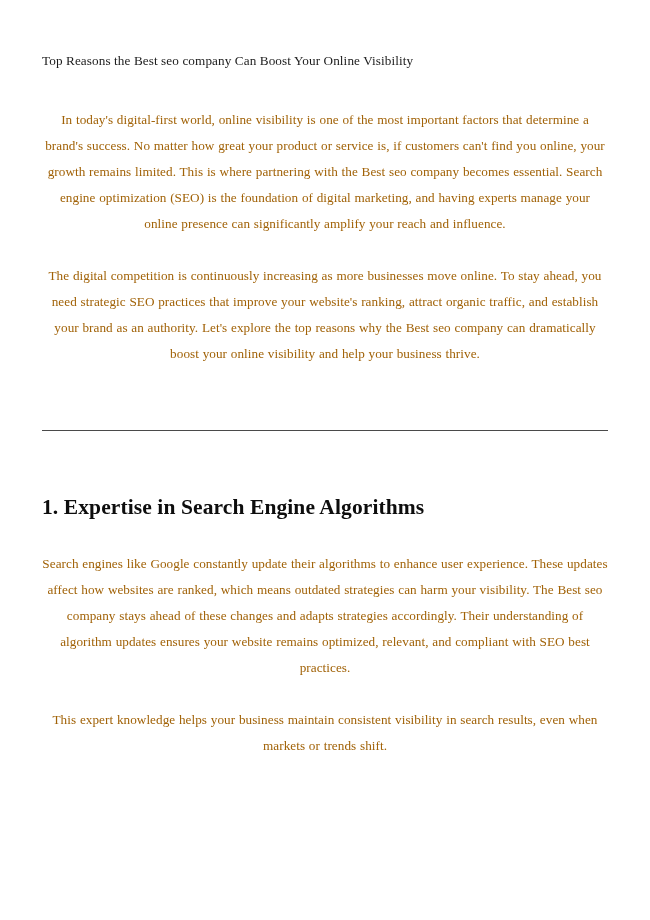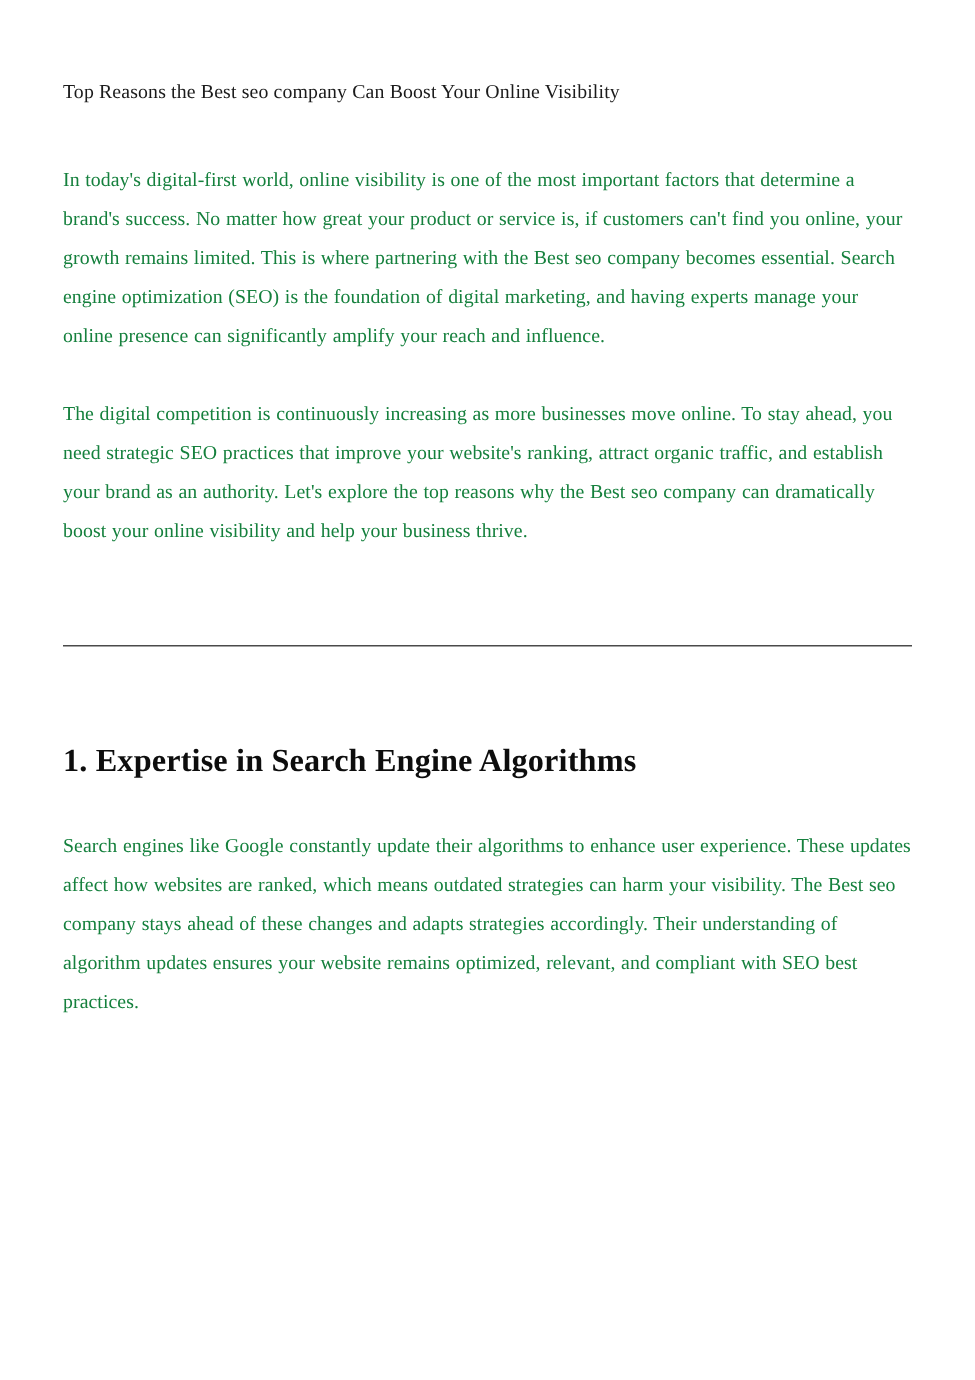--- a/index.html
+++ b/index.html
@@ -38,23 +38,23 @@
     color: #1b1b1b;
     width: 566px;
   }
 
   .para {
     margin: 0;
     font-size: 13.2px;
     font-weight: normal;
     line-height: 26px;
     letter-spacing: 0.05px;
-    color: #15803d;
+    color: #a16207;
     width: 566px;
-    text-align: left;
+    text-align: center;
     word-spacing: 0.4px;
   }
 
   .gap-title-to-p1 { height: 33px; }
   .gap-para       { height: 26px; }
 
   .divider-wrap {
     height: 126px;
     display: flex;
     align-items: center;
@@ -100,14 +100,15 @@
   </div>
 
   <h2 class="section-heading">1. Expertise in Search Engine Algorithms</h2>
 
   <div class="gap-heading-to-p"></div>
 
   <p class="para">Search engines like Google constantly update their algorithms to enhance user experience. These updates affect how websites are ranked, which means outdated strategies can harm your visibility. The Best seo company stays ahead of these changes and adapts strategies accordingly. Their understanding of algorithm updates ensures your website remains optimized, relevant, and compliant with SEO best practices.</p>
 
   <div class="gap-before-last"></div>
 
+  <p class="para">This expert knowledge helps your business maintain consistent visibility in search results, even when markets or trends shift.</p>
 
 </div>
 
 </body></html>

